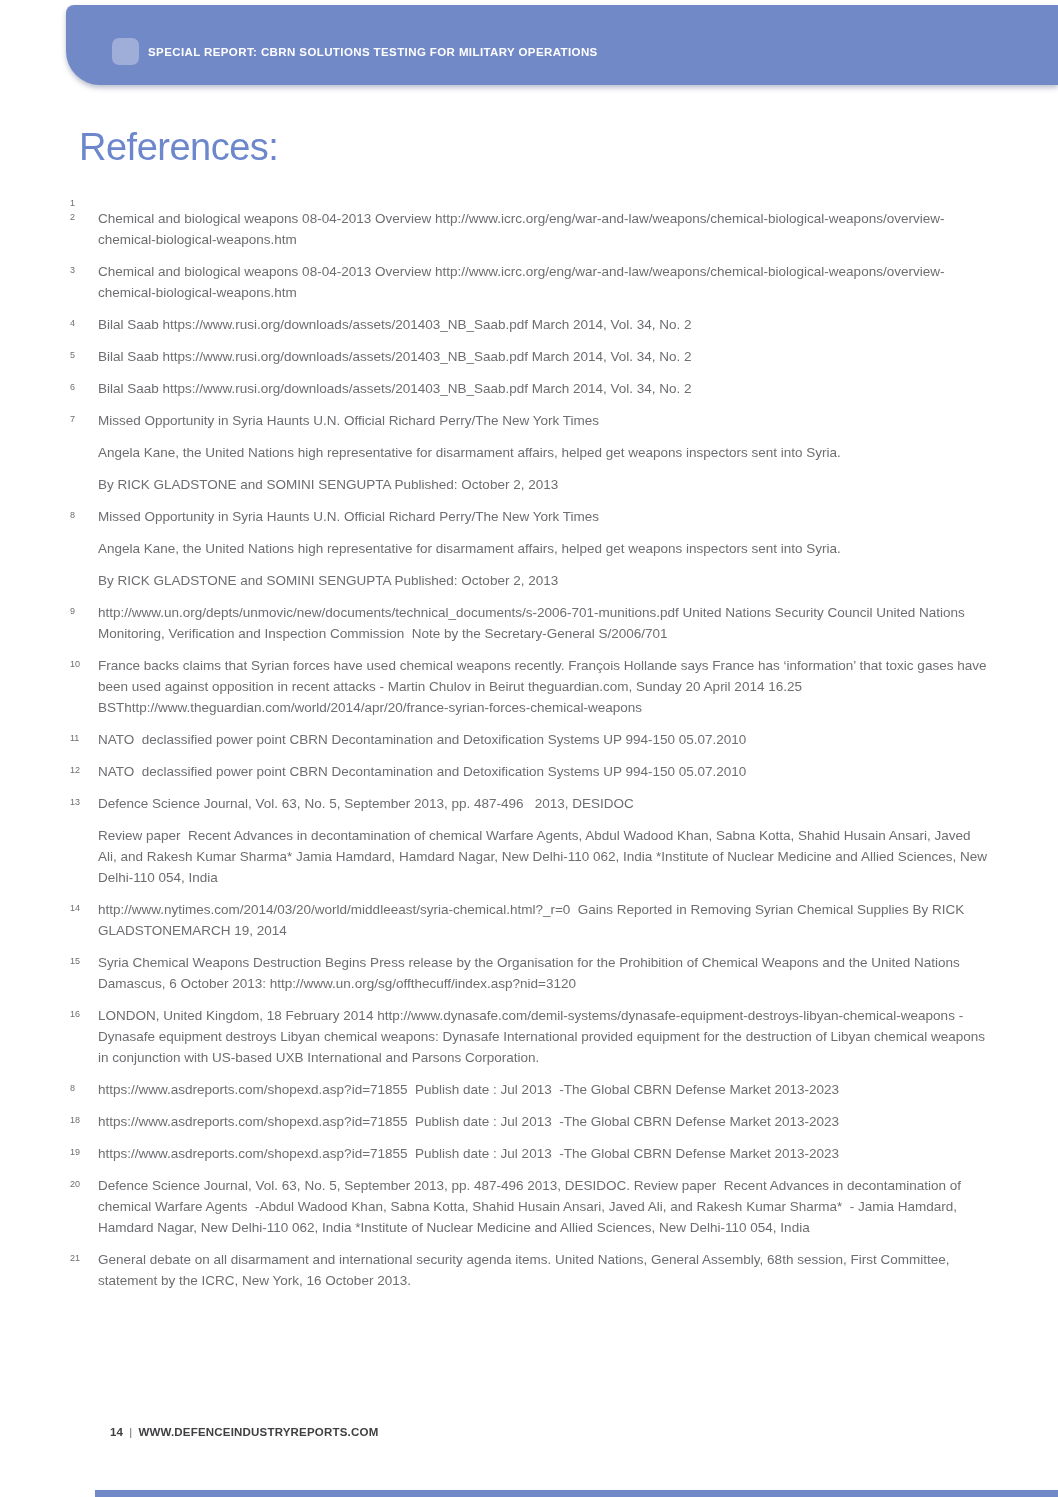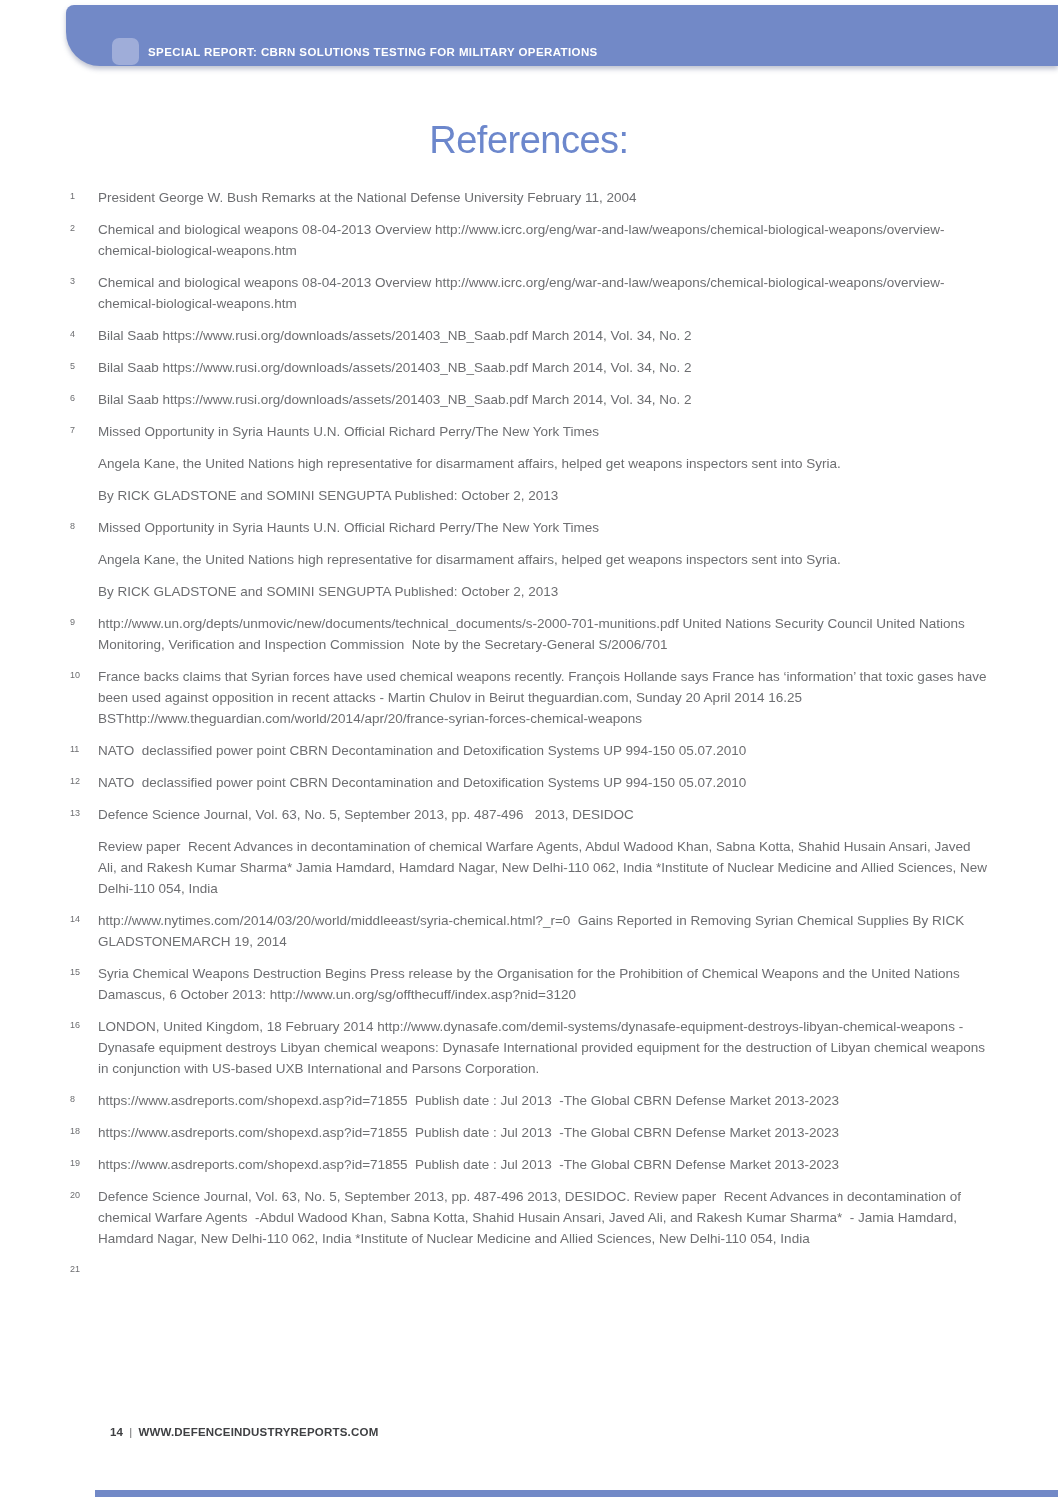--- a/index.html
+++ b/index.html
@@ -12,21 +12,21 @@
     font-family: "Liberation Sans", sans-serif;
     overflow: hidden;
   }
 
   
   .banner {
     position: absolute;
     top: 5px;
     left: 66px;
     right: 0;
-    height: 61px;
+    height: 80px;
     background: var(--banner-blue, #7289c7);
     border-radius: 8px 0 0 34px;
     box-shadow: 0 3px 5px rgba(110, 120, 150, 0.45);
   }
   .banner-icon {
     position: absolute;
     left: 46px;
     top: 33px;
     width: 27px;
     height: 27px;
@@ -44,27 +44,26 @@
     white-space: nowrap;
   }
 
   
   .content {
     position: absolute;
     top: 0; left: 0; right: 0;
     padding: 113px 66px 0 66px;
   }
   .page-title {
-    margin: 6px;
+    margin: 13px;
     font-size: 38px;
     font-weight: 400;
     letter-spacing: -0.5px;
     line-height: 1.15;
     color: var(--heading-blue, #6c87cc);
-    text-align: center;
   }
   .references {
     list-style: none;
     margin: 24px 0 0 0;
     padding: 0;
   }
   .reference {
     display: flex;
     align-items: flex-start;
   }
@@ -116,21 +115,20 @@
   <span class="banner-title">SPECIAL REPORT: CBRN SOLUTIONS TESTING FOR MILITARY OPERATIONS</span>
 </div>
 
 <div class="content">
   <h1 class="page-title">References:</h1>
 
   <ol class="references">
   <li class="reference">
     <span class="ref-number">1</span>
     <div class="ref-body">
-          <p>President George W. Bush Remarks at the National Defense University February 11, 2004</p>
         </div>
   </li>
 
   <li class="reference">
     <span class="ref-number">2</span>
     <div class="ref-body">
           <p>Chemical and biological weapons 08-04-2013 Overview http://www.icrc.org/eng/war-and-law/weapons/chemical-biological-weapons/overview-chemical-biological-weapons.htm</p>
         </div>
   </li>
 
@@ -176,21 +174,21 @@
     <div class="ref-body">
           <p>Missed Opportunity in Syria Haunts U.N. Official Richard Perry/The New York Times</p>
           <p>Angela Kane, the United Nations high representative for disarmament affairs, helped get weapons inspectors sent into Syria.</p>
           <p>By RICK GLADSTONE and SOMINI SENGUPTA Published: October 2, 2013</p>
         </div>
   </li>
 
   <li class="reference">
     <span class="ref-number">9</span>
     <div class="ref-body">
-          <p>http://www.un.org/depts/unmovic/new/documents/technical_documents/s-2000-701-munitions.pdf United Nations Security Council United Nations Monitoring, Verification and Inspection Commission  Note by the Secretary-General S/2006/701</p>
+          <p>http://www.un.org/depts/unmovic/new/documents/technical_documents/s-2006-701-munitions.pdf United Nations Security Council United Nations Monitoring, Verification and Inspection Commission  Note by the Secretary-General S/2006/701</p>
         </div>
   </li>
 
   <li class="reference">
     <span class="ref-number">10</span>
     <div class="ref-body">
           <p>France backs claims that Syrian forces have used chemical weapons recently. François Hollande says France has ‘information’ that toxic gases have been used against opposition in recent attacks - Martin Chulov in Beirut theguardian.com, Sunday 20 April 2014 16.25 BSThttp://www.theguardian.com/world/2014/apr/20/france-syrian-forces-chemical-weapons</p>
         </div>
   </li>
 
@@ -261,20 +259,21 @@
   <li class="reference">
     <span class="ref-number">20</span>
     <div class="ref-body">
           <p>Defence Science Journal, Vol. 63, No. 5, September 2013, pp. 487-496 2013, DESIDOC. Review paper  Recent Advances in decontamination of chemical Warfare Agents  -Abdul Wadood Khan, Sabna Kotta, Shahid Husain Ansari, Javed Ali, and Rakesh Kumar Sharma*  - Jamia Hamdard, Hamdard Nagar, New Delhi-110 062, India *Institute of Nuclear Medicine and Allied Sciences, New Delhi-110 054, India</p>
         </div>
   </li>
 
   <li class="reference">
     <span class="ref-number">21</span>
     <div class="ref-body">
+          <p>General debate on all disarmament and international security agenda items. United Nations, General Assembly, 68th session, First Committee, statement by the ICRC, New York, 16 October 2013.</p>
         </div>
   </li>
 </ol>
 </div>
 
 <div class="footer">
   <span>14</span><span class="sep">|</span><span>WWW.DEFENCEINDUSTRYREPORTS.COM</span>
 </div>
 
 <div class="bottom-bar"></div>

